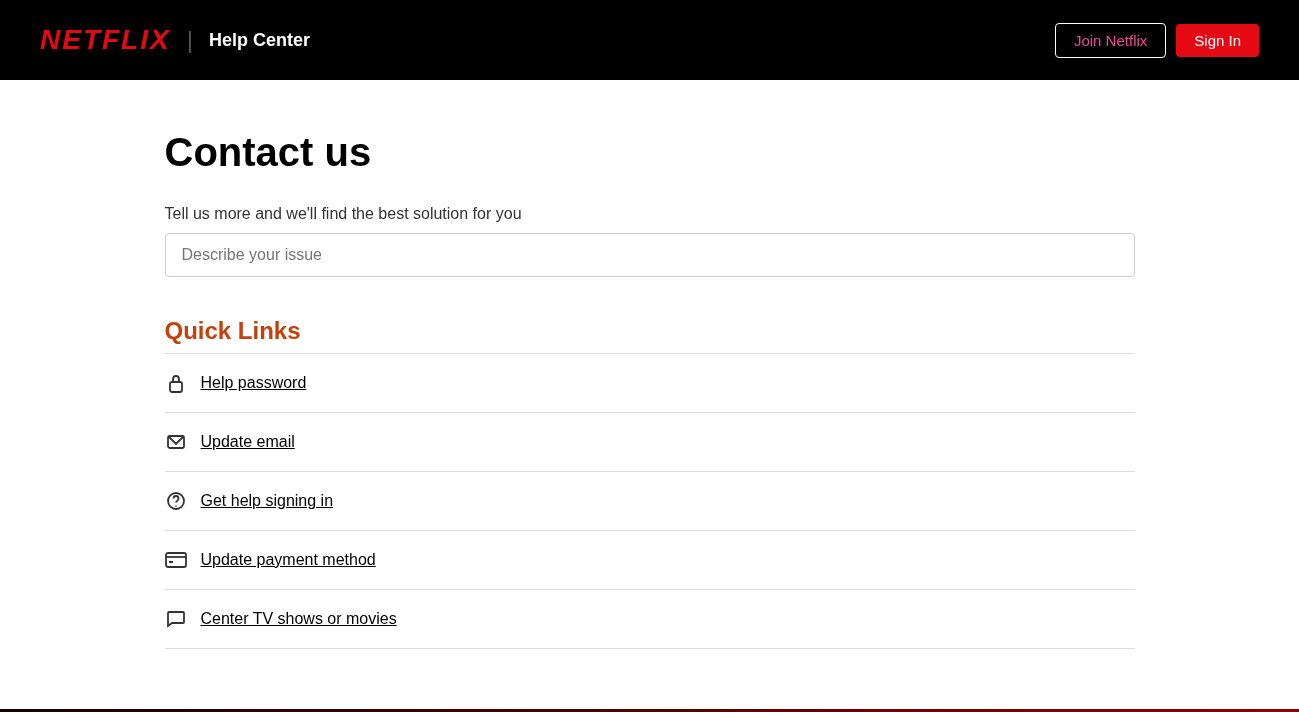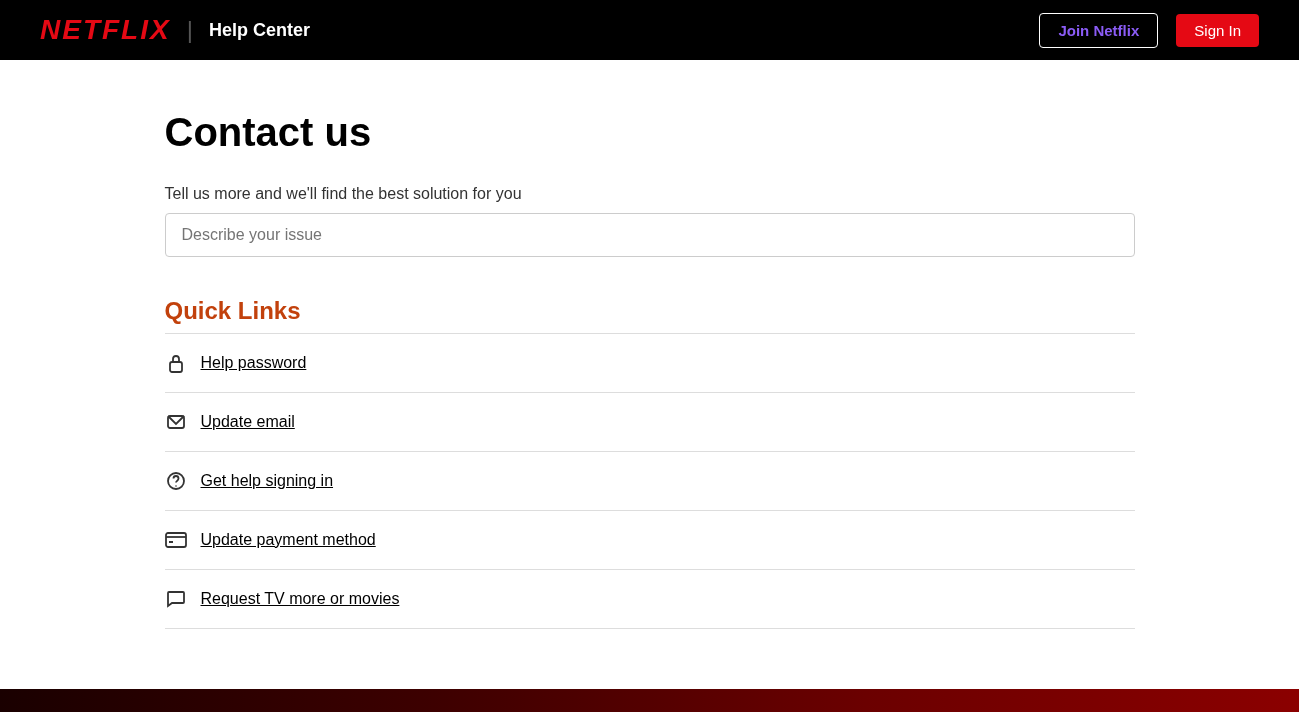--- a/index.html
+++ b/index.html
@@ -5,21 +5,21 @@
     * { margin: 0; padding: 0; box-sizing: border-box; }
     body { font-family: -apple-system, BlinkMacSystemFont, 'Segoe UI', Helvetica, Arial, sans-serif; background: #fff; color: #000; min-height: 712px; display: flex; flex-direction: column; }
 
     
     .header {
       background: #000;
       display: flex;
       align-items: center;
       justify-content: space-between;
       padding: 0 40px;
-      height: 60px;
+      height: 80px;
       flex-shrink: 0;
     }
     .header-left {
       display: flex;
       align-items: center;
       gap: 16px;
     }
     .netflix-logo {
       color: #E50914;
       font-size: 28px;
@@ -39,37 +39,36 @@
       font-weight: 700;
     }
     .header-actions {
       display: flex;
       gap: 10px;
       align-items: center;
     }
     .btn-join {
       background: transparent;
       border: 1px solid #fff;
-      color: #8b5cf6;
+      color: #ec4899;
       padding: 8px 18px;
       border-radius: 4px;
       font-size: 15px;
       cursor: pointer;
-      font-weight: 700;
+      font-weight: 400;
     }
     .btn-signin {
       background: #E50914;
       border: none;
       color: #fff;
       padding: 8px 18px;
       border-radius: 4px;
       font-size: 15px;
       cursor: pointer;
       font-weight: 500;
-      margin-left: 8px;
     }
 
     
     .main {
       flex: 1;
       padding: 50px 40px 60px 40px;
       max-width: 1050px;
       margin: 0 auto;
       width: 100%;
     }
@@ -205,21 +204,21 @@
       </span>
       <span class="quick-link-text">Update payment method</span>
     </li>
 
     <li class="quick-link-item">
       <span class="quick-link-icon">
         <svg width="20" height="20" viewBox="0 0 20 20" fill="none" stroke="#333" stroke-width="1.8">
           <path d="M3 3h14a1 1 0 0 1 1 1v9a1 1 0 0 1-1 1H6l-4 3V4a1 1 0 0 1 1-1z"></path>
         </svg>
       </span>
-      <span class="quick-link-text">Request TV more or movies</span>
+      <span class="quick-link-text">Center TV shows or movies</span>
     </li>
 
   </ul>
 </main>
 
 <footer class="footer">
   
 
   
 </footer>

